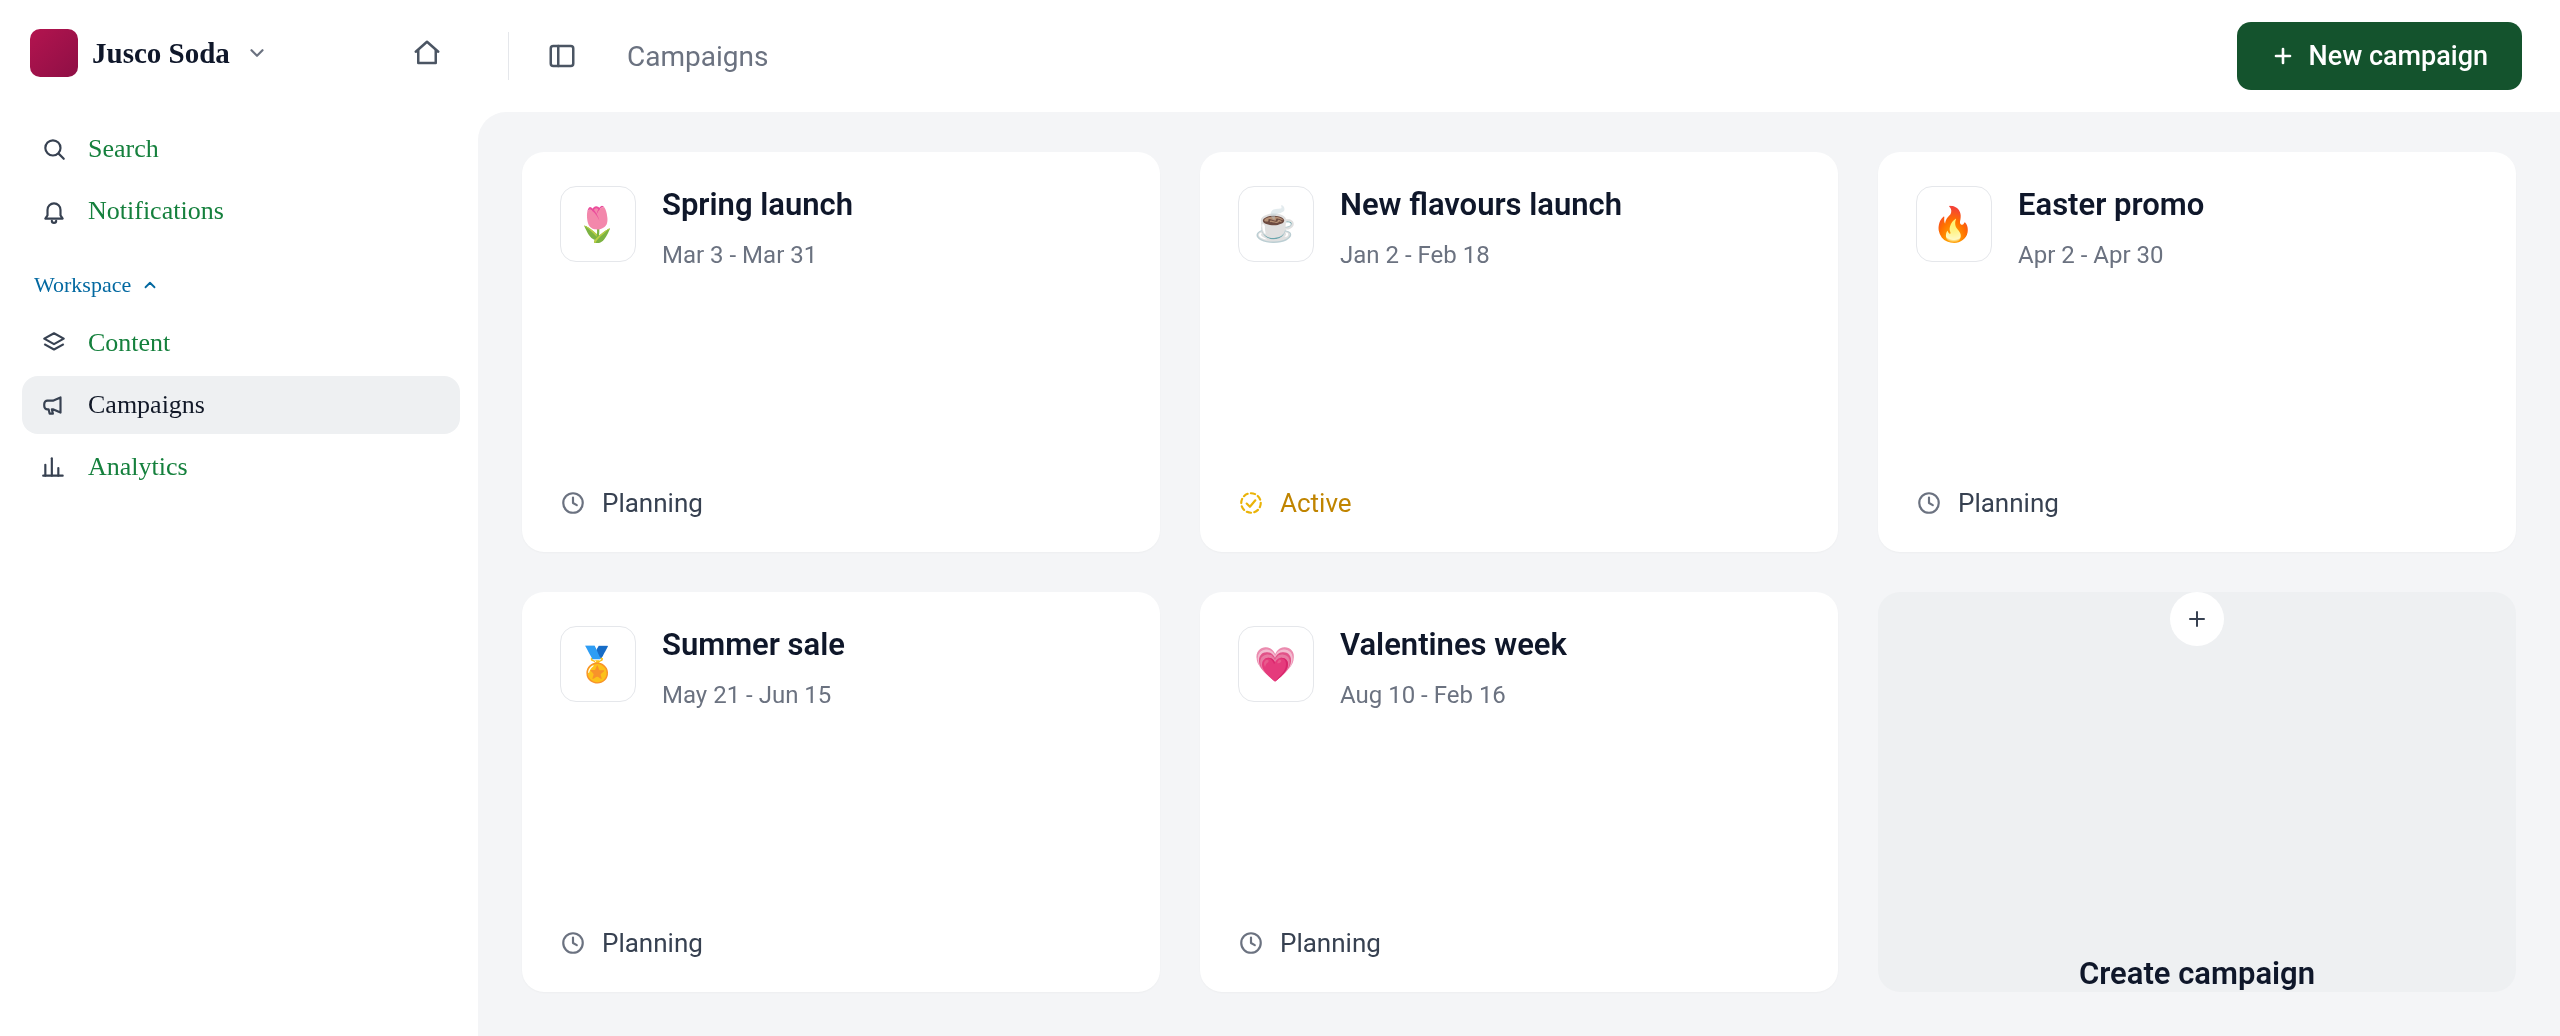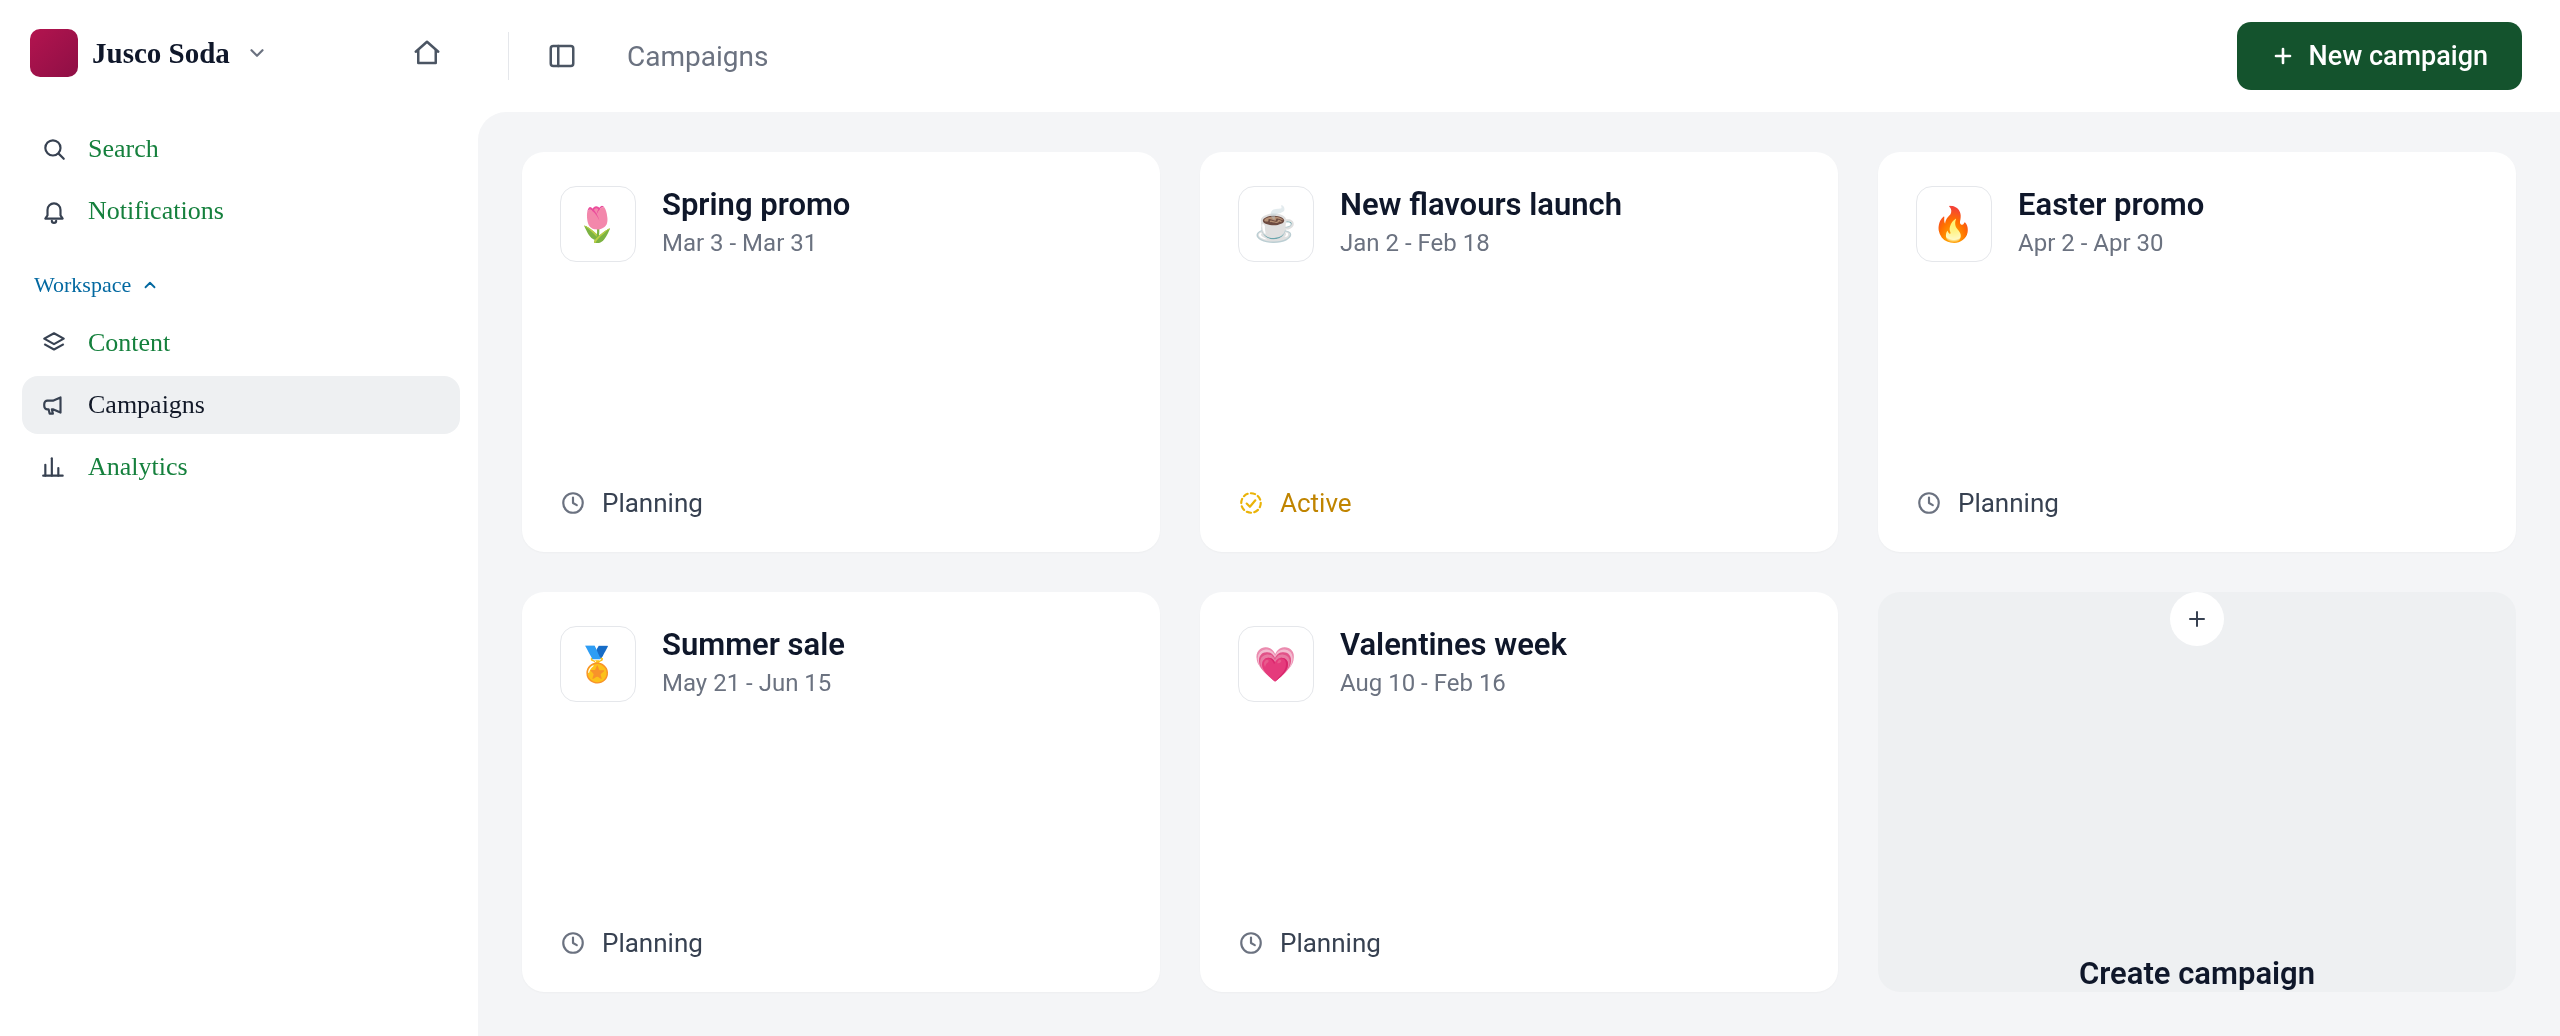--- a/index.html
+++ b/index.html
@@ -112,21 +112,21 @@
   }
   .card .head { display:flex; gap:26px; }
   .iconbox {
     width:76px; height:76px;
     border:1px solid #e5e7eb;
     border-radius:16px;
     display:flex; align-items:center; justify-content:center;
     font-size: 34px;
   }
   .card .title { font-size: 31px; font-weight:600; color:#0f172a; }
-  .card .dates { font-size: 24px; color:#6b7280; margin-top:6px; }
+  .card .dates { font-size: 24px; color:#6b7280; margin-top:18px; }
   .card .foot { margin-top:auto; display:flex; align-items:center; gap:16px; font-size:26px; color:#374151; }
   .card .foot.active { color:#c08400; }
   .status-icon { color:#6b7280; display:flex; }
   .status-icon.active { color:#eab308; }
 
   .create-card {
     background:#eef0f2;
     border-radius:22px;
     min-height:400px;
     display:flex; flex-direction:column;
@@ -245,21 +245,21 @@
         <span>New campaign</span>
       </div>
     </div>
 
     <div class="content-area">
       <div class="grid" id="grid">
           <div class="card">
     <div class="head">
       <div class="iconbox">🌷</div>
       <div>
-        <div class="title">Spring promo</div>
+        <div class="title">Spring launch</div>
         <div class="dates">Mar 3 - Mar 31</div>
       </div>
     </div>
     <div class="foot ">
       <span class="status-icon ">
                 <svg width="26" height="26" viewBox="0 0 24 24" fill="none" stroke="currentColor" stroke-width="2" stroke-linecap="round" stroke-linejoin="round">
                   <circle cx="12" cy="12" r="9"></circle>
                   <polyline points="12 7 12 12 15.5 14"></polyline>
                 </svg>
               </span>

